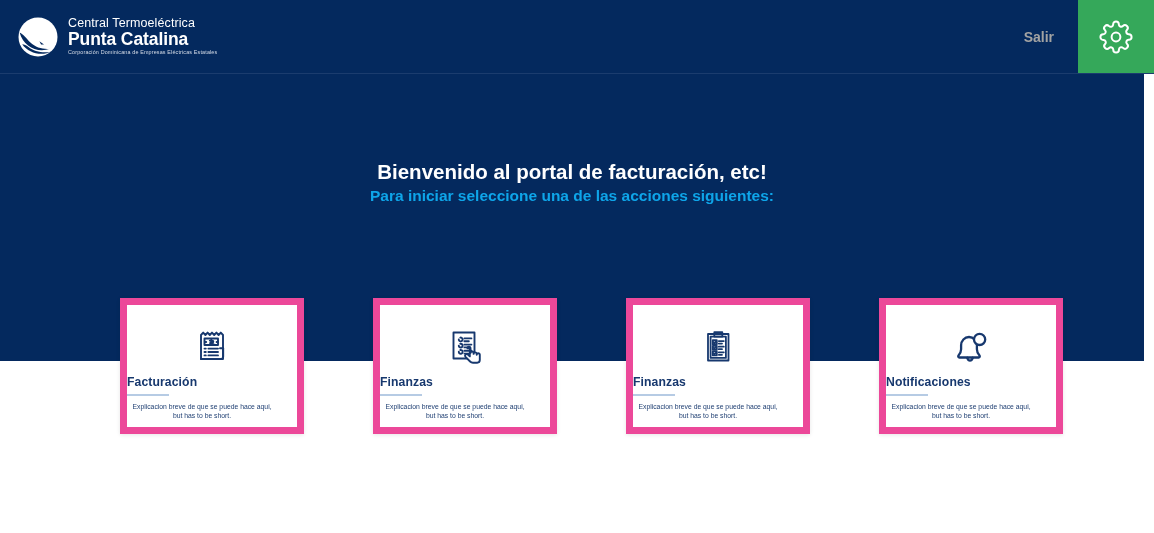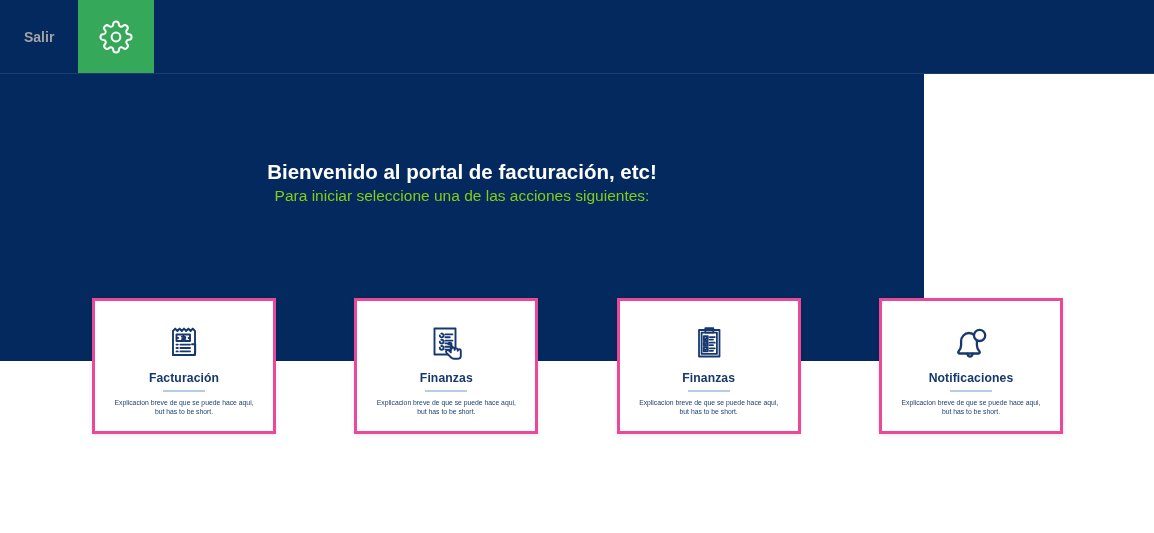--- a/index.html
+++ b/index.html
@@ -91,66 +91,66 @@
     cursor: pointer;
     border: none;
     padding: 0;
   }
   .gear-button svg { display: block; }
 
   
   .hero {
     position: absolute;
     top: 74px; left: 0;
-    width: 924px;
+    width: 1144px;
     height: 287px;
     background: #04295e;
   }
   .hero-titles {
     position: absolute;
     top: 86px;
     left: 0;
     width: 100%;
     text-align: center;
   }
   .hero-title {
     color: #ffffff;
     font-size: 20.5px;
     font-weight: 700;
     letter-spacing: 0px;
     margin: 0 0 3px 0;
   }
   .hero-subtitle {
-    color: #84cc16;
+    color: #0ea5e9;
     font-size: 15.5px;
-    font-weight: 400;
+    font-weight: 700;
     margin: 0;
   }
 
   
   .cards {
     position: absolute;
     top: 298px;
     left: 92px;
     width: 971px;
     display: flex;
     justify-content: space-between;
   }
   .card {
     width: 184px;
     height: 136px;
     background: #ffffff;
-    border: 3px solid #ec4899;
+    border: 7px solid #ec4899;
     box-sizing: border-box;
     box-shadow: 0 1px 4px rgba(0,0,0,0.10);
     display: flex;
     flex-direction: column;
-    align-items: center;
     cursor: pointer;
     padding-top: 20px;
+    margin-left: 28px;
   }
   .card-icon {
     height: 44px;
     display: flex;
     align-items: center;
     justify-content: center;
   }
   .card-icon svg { display: block; }
   .card-title {
     color: #17386e;
@@ -172,20 +172,35 @@
     text-align: center;
     width: 150px;
     font-weight: 400;
   }
 </style>
 </head>
 <body>
 
 <div class="header">
 
+  <div class="brand">
+    <span class="brand-mark">
+      <svg class="brand-mark" viewBox="0 0 42 42" xmlns="http://www.w3.org/2000/svg">
+        <circle cx="21" cy="21" r="19.5" fill="#ffffff"></circle>
+        <path d="M2.6 16.5 C6.5 30.5 20 37.5 33 32.8 C26.5 33.6 18.6 31.6 13.4 26.5 C8.9 22.1 6.5 18.2 2.6 16.5 Z" fill="#04295e"></path>
+        <path d="M5.2 28.2 C11.5 37.2 24.5 40.6 34.6 35.4 C27.0 37.5 17.2 35.6 11.5 31.0 C9.1 29.1 7.2 28.3 5.2 28.2 Z" fill="#04295e"></path>
+        <path d="M22.4 25.2 L27.0 28.4 L24.1 28.4 Z" fill="#04295e"></path>
+      </svg>
+    </span>
+    <span class="brand-text">
+      <span class="brand-line1">Central Termoeléctrica</span>
+      <span class="brand-line2">Punta Catalina</span>
+      <span class="brand-line3">Corporación Dominicana de Empresas Eléctricas Estatales</span>
+    </span>
+  </div>
 
   <div class="header-right">
     <a class="logout-link" href="#">Salir</a>
     <button class="gear-button">
       <span>
         <svg width="34" height="34" viewBox="0 0 24 24" fill="none" stroke="#ffffff" stroke-width="1.4" stroke-linecap="round" stroke-linejoin="round">
           <circle cx="12" cy="12" r="3.1"></circle>
           <path d="M19.4 15a1.65 1.65 0 0 0 .33 1.82l.06.06a2 2 0 0 1-2.83 2.83l-.06-.06a1.65 1.65 0 0 0-1.82-.33 1.65 1.65 0 0 0-1 1.51V21a2 2 0 0 1-4 0v-.09A1.65 1.65 0 0 0 9 19.4a1.65 1.65 0 0 0-1.82.33l-.06.06a2 2 0 0 1-2.83-2.83l.06-.06a1.65 1.65 0 0 0 .33-1.82 1.65 1.65 0 0 0-1.51-1H3a2 2 0 0 1 0-4h.09A1.65 1.65 0 0 0 4.6 9a1.65 1.65 0 0 0-.33-1.82l-.06-.06a2 2 0 0 1 2.83-2.83l.06.06a1.65 1.65 0 0 0 1.82.33H9a1.65 1.65 0 0 0 1-1.51V3a2 2 0 0 1 4 0v.09a1.65 1.65 0 0 0 1 1.51 1.65 1.65 0 0 0 1.82-.33l.06-.06a2 2 0 0 1 2.83 2.83l-.06.06a1.65 1.65 0 0 0-.33 1.82V9a1.65 1.65 0 0 0 1.51 1H21a2 2 0 0 1 0 4h-.09a1.65 1.65 0 0 0-1.51 1z"></path>
         </svg>
       </span>

